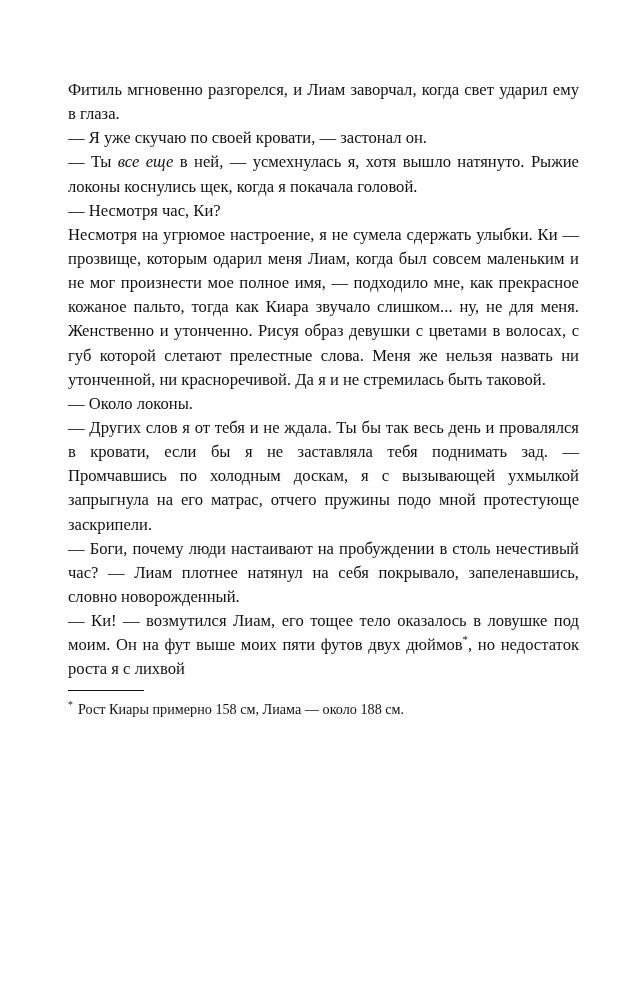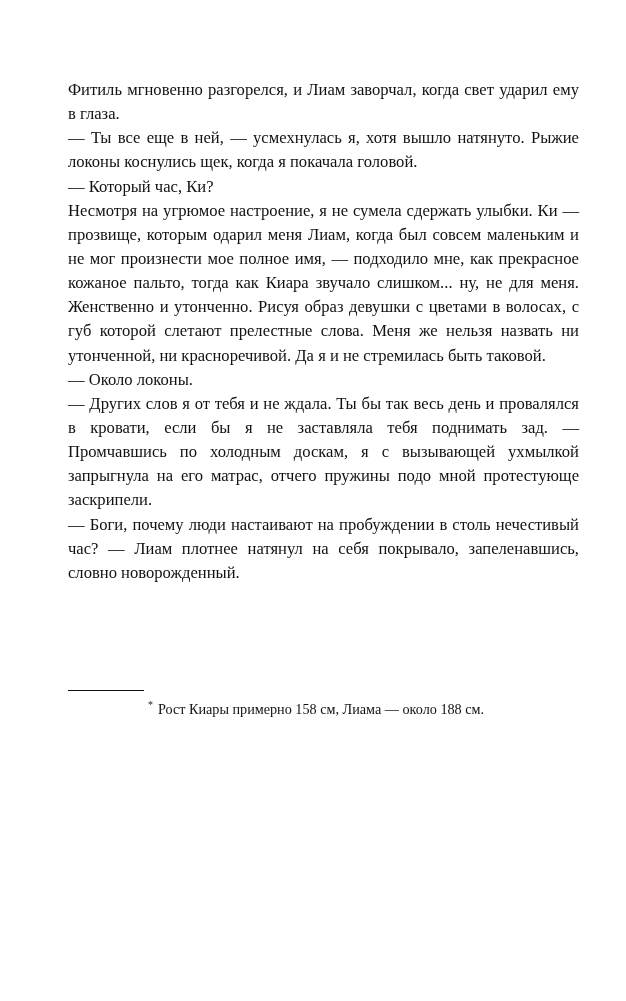--- a/index.html
+++ b/index.html
@@ -29,20 +29,21 @@
     hyphens: manual;
   }
   .body-text p {
     margin: 0;
     text-indent: 0;
   }
   .para-indent {
     text-indent: 27px;
   }
   .italic {
+    font-style: italic;
   }
   sup.fn {
     font-size: 0.66em;
     vertical-align: super;
     line-height: 0;
   }
   .footnote-area {
     position: absolute;
     left: 68px;
     right: 62px;
@@ -50,67 +51,73 @@
   }
   .footnote-rule {
     width: 76px;
     height: 1px;
     background: #111111;
     margin: 0 0 9px 0;
   }
   .footnote-text {
     font-size: 14.2px;
     line-height: 1.4;
-    text-align: center;
+    text-align: left;
   }
   .footnote-text sup.fn {
     font-size: 0.7em;
   }
   .fn-mark-space {
     display: inline-block;
     width: 5px;
   }
 </style>
 </head>
 <body>
 
 <div class="page">
 
   <div class="body-text">
 
     <p>
       <span>Фитиль мгновенно разгорелся, и Лиам заворчал, когда свет ударил ему в глаза.</span>
     </p>
 
+    <p class="para-indent">
+      <span>— Я уже скучаю по своей кровати, — застонал он.</span>
+    </p>
 
     <p class="para-indent">
       <span>— Ты </span><span class="italic">все еще</span><span> в ней, — усмехнулась я, хотя вышло натянуто. Рыжие локоны коснулись щек, когда я покачала головой.</span>
     </p>
 
     <p class="para-indent">
-      <span>— Который час, Ки?</span>
+      <span>— Несмотря час, Ки?</span>
     </p>
 
     <p class="para-indent">
       <span>Несмотря на угрюмое настроение, я не сумела сдержать улыбки. Ки — прозвище, которым одарил меня Лиам, когда был совсем маленьким и не мог произнести мое полное имя, — подходило мне, как прекрасное кожаное пальто, тогда как Киара звучало слишком... ну, не для меня. Женственно и утонченно. Рисуя образ девушки с цветами в волосах, с губ которой слетают прелестные слова. Меня же нельзя назвать ни утонченной, ни красноречивой. Да я и не стремилась быть таковой.</span>
     </p>
 
 
     <p class="para-indent">
       <span>— Около локоны.</span>
     </p>
 
     <p class="para-indent">
       <span>— Других слов я от тебя и не ждала. Ты бы так весь день и провалялся в кровати, если бы я не заставляла тебя поднимать зад. — Промчавшись по холодным доскам, я с вызывающей ухмылкой запрыгнула на его матрас, отчего пружины подо мной протестующе заскрипели.</span>
     </p>
 
     <p class="para-indent">
       <span>— Боги, почему люди настаивают на пробуждении в столь нечестивый час? — Лиам плотнее натянул на себя покрывало, запеленавшись, словно новорожденный.</span>
     </p>
 
+    <p class="para-indent">
+      <span>— Ки! — возмутился Лиам, его тощее тело оказалось в ловушке под моим. Он на фут выше моих пяти футов двух дюймов</span><sup class="fn">*</sup><span>, но недостаток роста я с лихвой</span>
+    </p>
 
   </div>
 
   <div class="footnote-area">
     <div class="footnote-rule"></div>
     <div class="footnote-text">
       <sup class="fn">*</sup><span class="fn-mark-space"></span><span>Рост Киары примерно 158 см, Лиама — около 188 см.</span>
     </div>
   </div>
 

